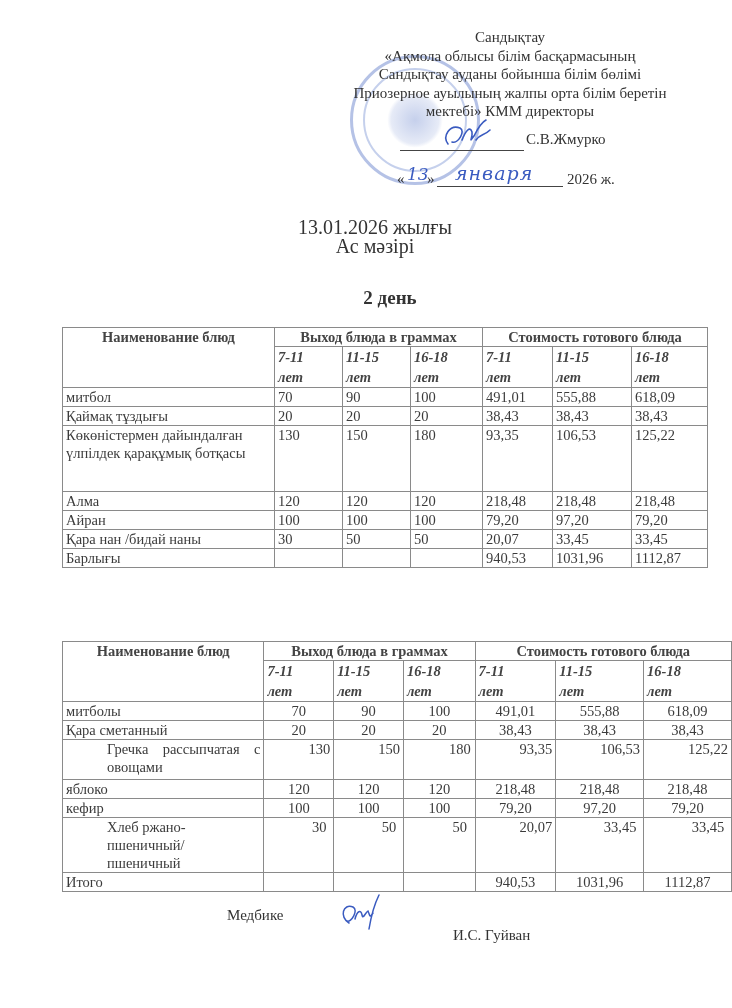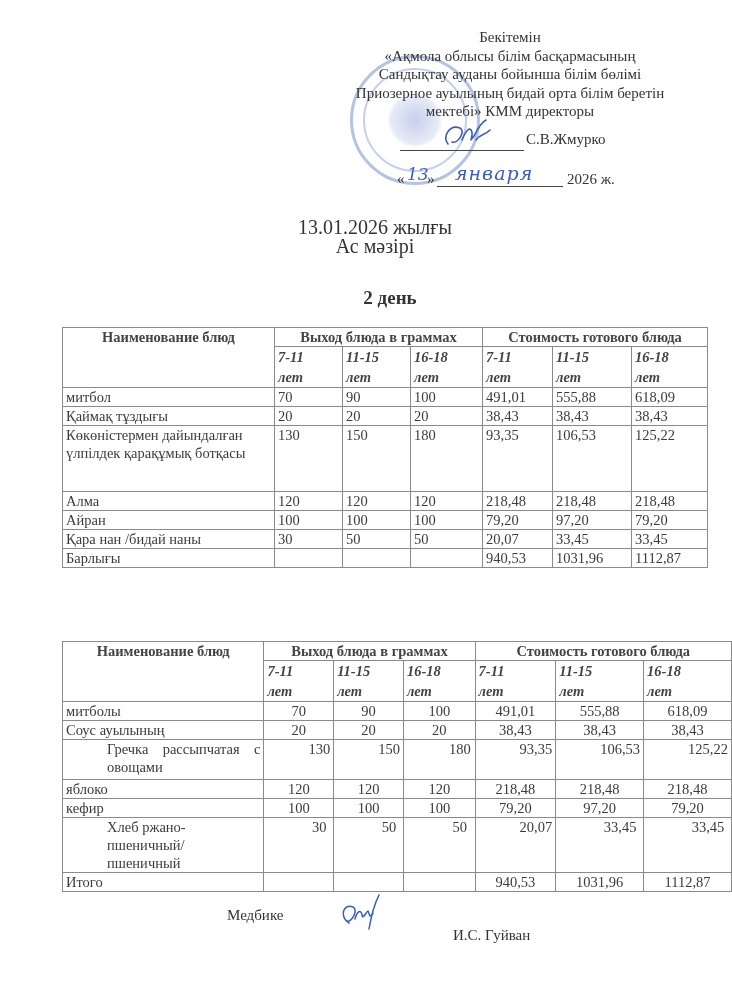--- a/index.html
+++ b/index.html
@@ -44,24 +44,24 @@
   .footer .role { position: absolute; left: 227px; top: 0; }
   .footer .name { position: absolute; left: 453px; top: 0; margin-top: 20px; }
   .footer .sign { position: absolute; left: 335px; top: -14px; }
 </style>
 </head>
 <body>
 
 <div class="stamp"></div>
 
 <div class="approval">
-  <span class="line">Бекітемін</span>
+  <span class="line">Сандықтау</span>
   <span class="line">«Ақмола облысы білім басқармасының</span>
   <span class="line">Сандықтау ауданы бойынша білім бөлімі</span>
-  <span class="line">Приозерное ауылының бидай орта білім беретін</span>
+  <span class="line">Приозерное ауылының жалпы орта білім беретін</span>
   <span class="line">мектебі»  КММ директоры</span>
 </div>
 
 <div class="sig-line"></div>
 <svg class="sig-scribble" width="60" height="34" viewBox="0 0 60 34">
   <path d="M8 26 C2 18, 10 6, 20 10 C26 13, 18 26, 12 24 M22 22 C26 12, 30 8, 32 14 C33 20, 28 26, 34 18 C38 10, 42 4, 46 2 M36 22 C40 16, 44 18, 50 12" fill="none" stroke="#3a5bc0" stroke-width="1.6" stroke-linecap="round"></path>
 </svg>
 <div class="sig-name">С.В.Жмурко</div>
 
 <div class="date-line">
@@ -196,21 +196,21 @@
   <tr class="row">
     <td>митболы</td>
     <td class="num">70</td>
     <td class="num">90</td>
     <td class="num">100</td>
     <td class="num">491,01</td>
     <td class="num">555,88</td>
     <td class="num">618,09</td>
   </tr>
   <tr class="row">
-    <td>Соус ауылының</td>
+    <td>Қара сметанный</td>
     <td class="num">20</td>
     <td class="num">20</td>
     <td class="num">20</td>
     <td class="num">38,43</td>
     <td class="num">38,43</td>
     <td class="num">38,43</td>
   </tr>
   <tr class="row tall2">
     <td class="justify">Гречка рассыпчатая с овощами</td>
     <td class="num">130</td>

